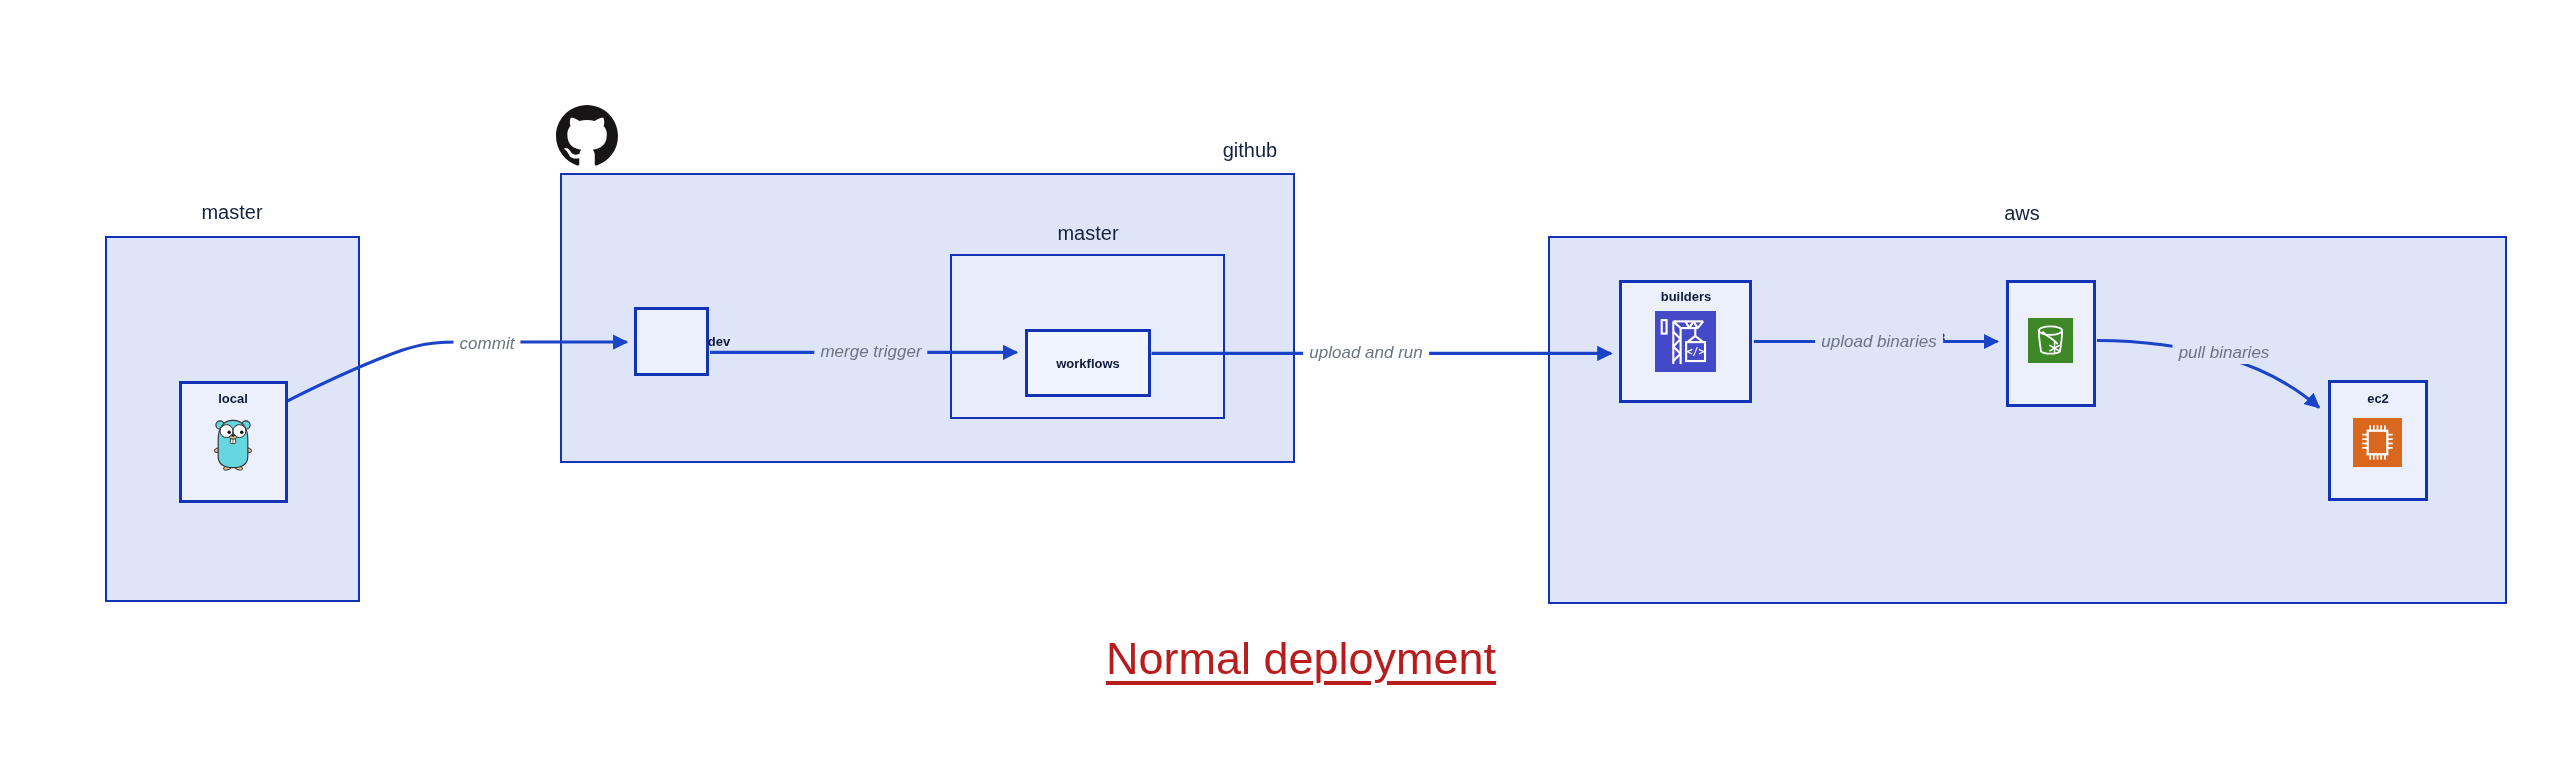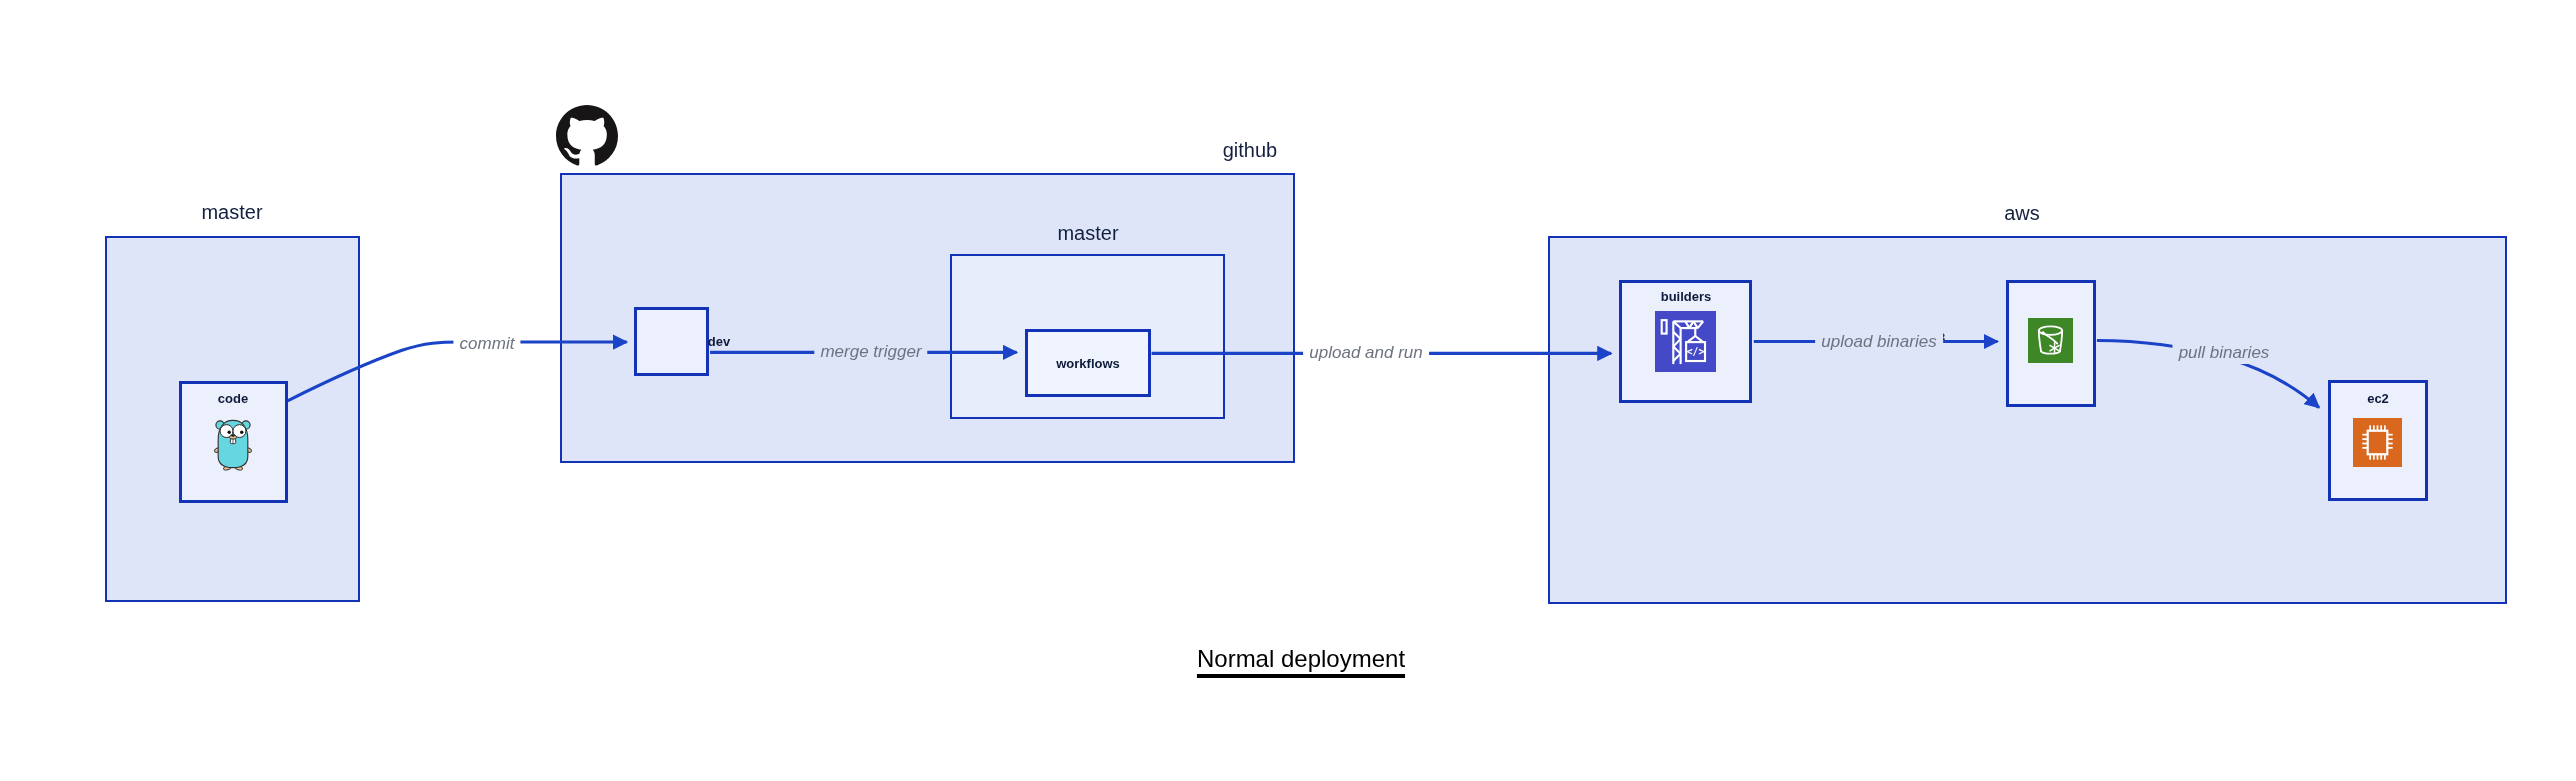--- a/index.html
+++ b/index.html
@@ -59,40 +59,40 @@
     white-space:nowrap;
     padding:1px 6.2px;
     z-index:6;
   }
   .on-white{background:#ffffff;}
   .on-group{background:#dee5f9;}
   
   .diagram-title{
     position:absolute;
     transform:translate(-50%,-50%);
-    font-size:24px;
-    color:#000000;
+    font-size:45px;
+    color:#b91c1c;
     text-decoration:underline;
     text-decoration-thickness:3.6px;
     text-underline-offset:7.2px;
     white-space:nowrap;
     z-index:2;
     text-align:right;
   }
 </style>
 </head>
 <body>
 
 <div class="stage">
 
   <div class="group-label" style="left:232px;top:212px;">master</div>
   <div class="group" style="left:105px;top:236px;width:255px;height:366px;"></div>
 
   <div class="node" style="left:179px;top:381px;width:109px;height:122px;"></div>
-  <div class="node-label" style="left:233px;top:398px;">code</div>
+  <div class="node-label" style="left:233px;top:398px;">local</div>
   <svg class="icon" style="left:214px;top:416px;" width="38" height="56" viewBox="0 0 100 140">
     <circle cx="16" cy="20" r="11" fill="#66d6e0" stroke="#333" stroke-width="3"></circle>
     <circle cx="84" cy="20" r="11" fill="#66d6e0" stroke="#333" stroke-width="3"></circle>
     <ellipse cx="9" cy="86" rx="8" ry="5" fill="#e9c493" stroke="#333" stroke-width="2.5" transform="rotate(-30 9 86)"></ellipse>
     <ellipse cx="91" cy="86" rx="8" ry="5" fill="#e9c493" stroke="#333" stroke-width="2.5" transform="rotate(30 91 86)"></ellipse>
     <ellipse cx="35" cy="133" rx="10" ry="5" fill="#e9c493" stroke="#333" stroke-width="2.5" transform="rotate(-15 35 133)"></ellipse>
     <ellipse cx="65" cy="133" rx="10" ry="5" fill="#e9c493" stroke="#333" stroke-width="2.5" transform="rotate(15 65 133)"></ellipse>
     <path d="M50 8 C75 8 89 27 89 60 L89 102 C89 122 74 132 50 132 C26 132 11 122 11 102 L11 60 C11 27 25 8 50 8 Z" fill="#66d6e0" stroke="#333" stroke-width="3"></path>
     <circle cx="33" cy="36" r="17" fill="#ffffff" stroke="#222" stroke-width="2.5"></circle>
     <circle cx="67" cy="36" r="17" fill="#ffffff" stroke="#222" stroke-width="2.5"></circle>

